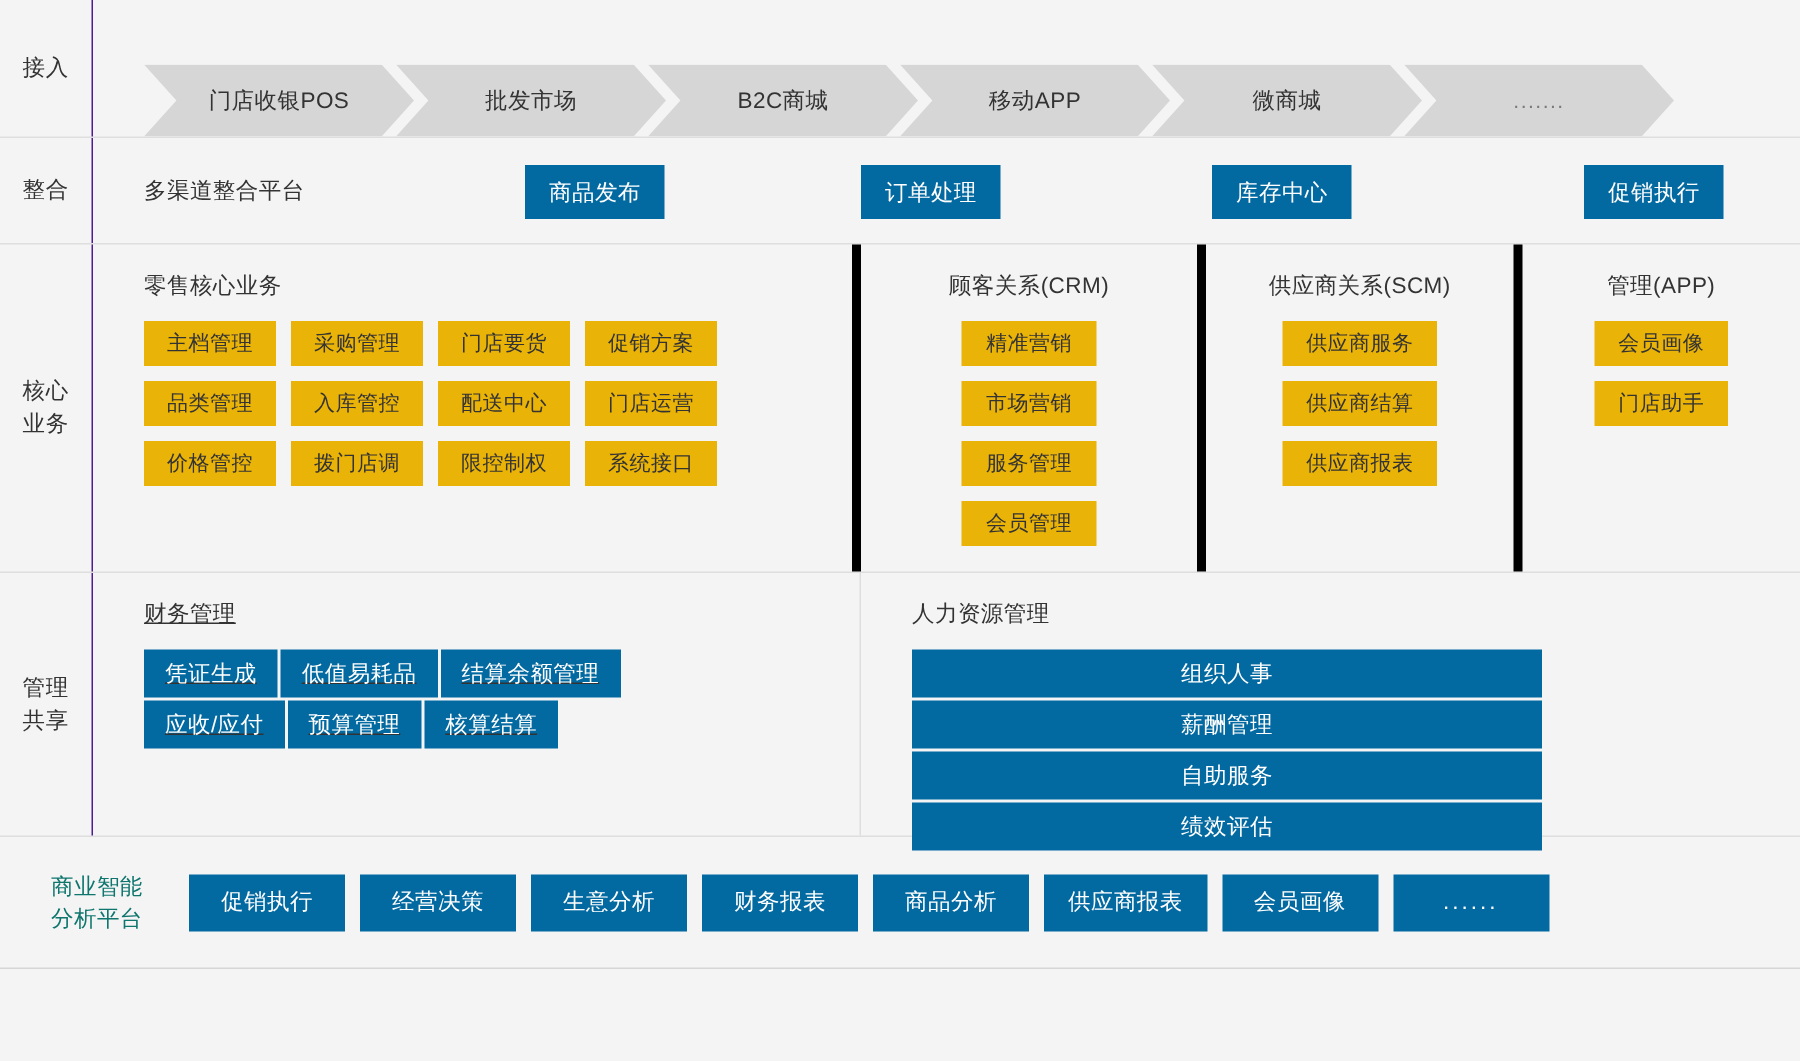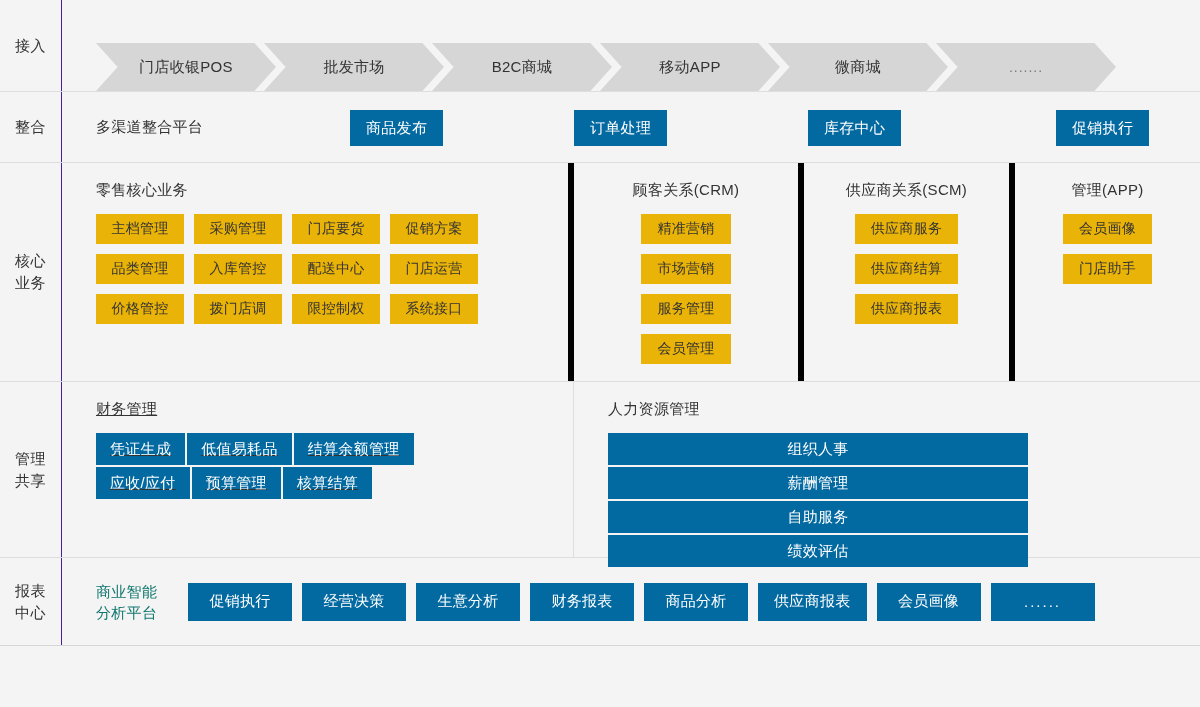--- a/index.html
+++ b/index.html
@@ -271,26 +271,20 @@
             <div class="navybox">自助服务</div>
             <div class="navybox">绩效评估</div>
           </div>
         </div>
 
       </div>
     </div>
   </div>
 
   <div class="row r-report">
-    <div class="rowlabel">
-      <div>
-        <div>报表</div>
-        <div>中心</div>
-      </div>
-    </div>
     <div class="rowbody">
       <div class="report">
         <div class="report-title">
           <div>商业智能</div>
           <div>分析平台</div>
         </div>
         <div class="navybox wide">促销执行</div>
         <div class="navybox wide">经营决策</div>
         <div class="navybox wide">生意分析</div>
         <div class="navybox wide">财务报表</div>

